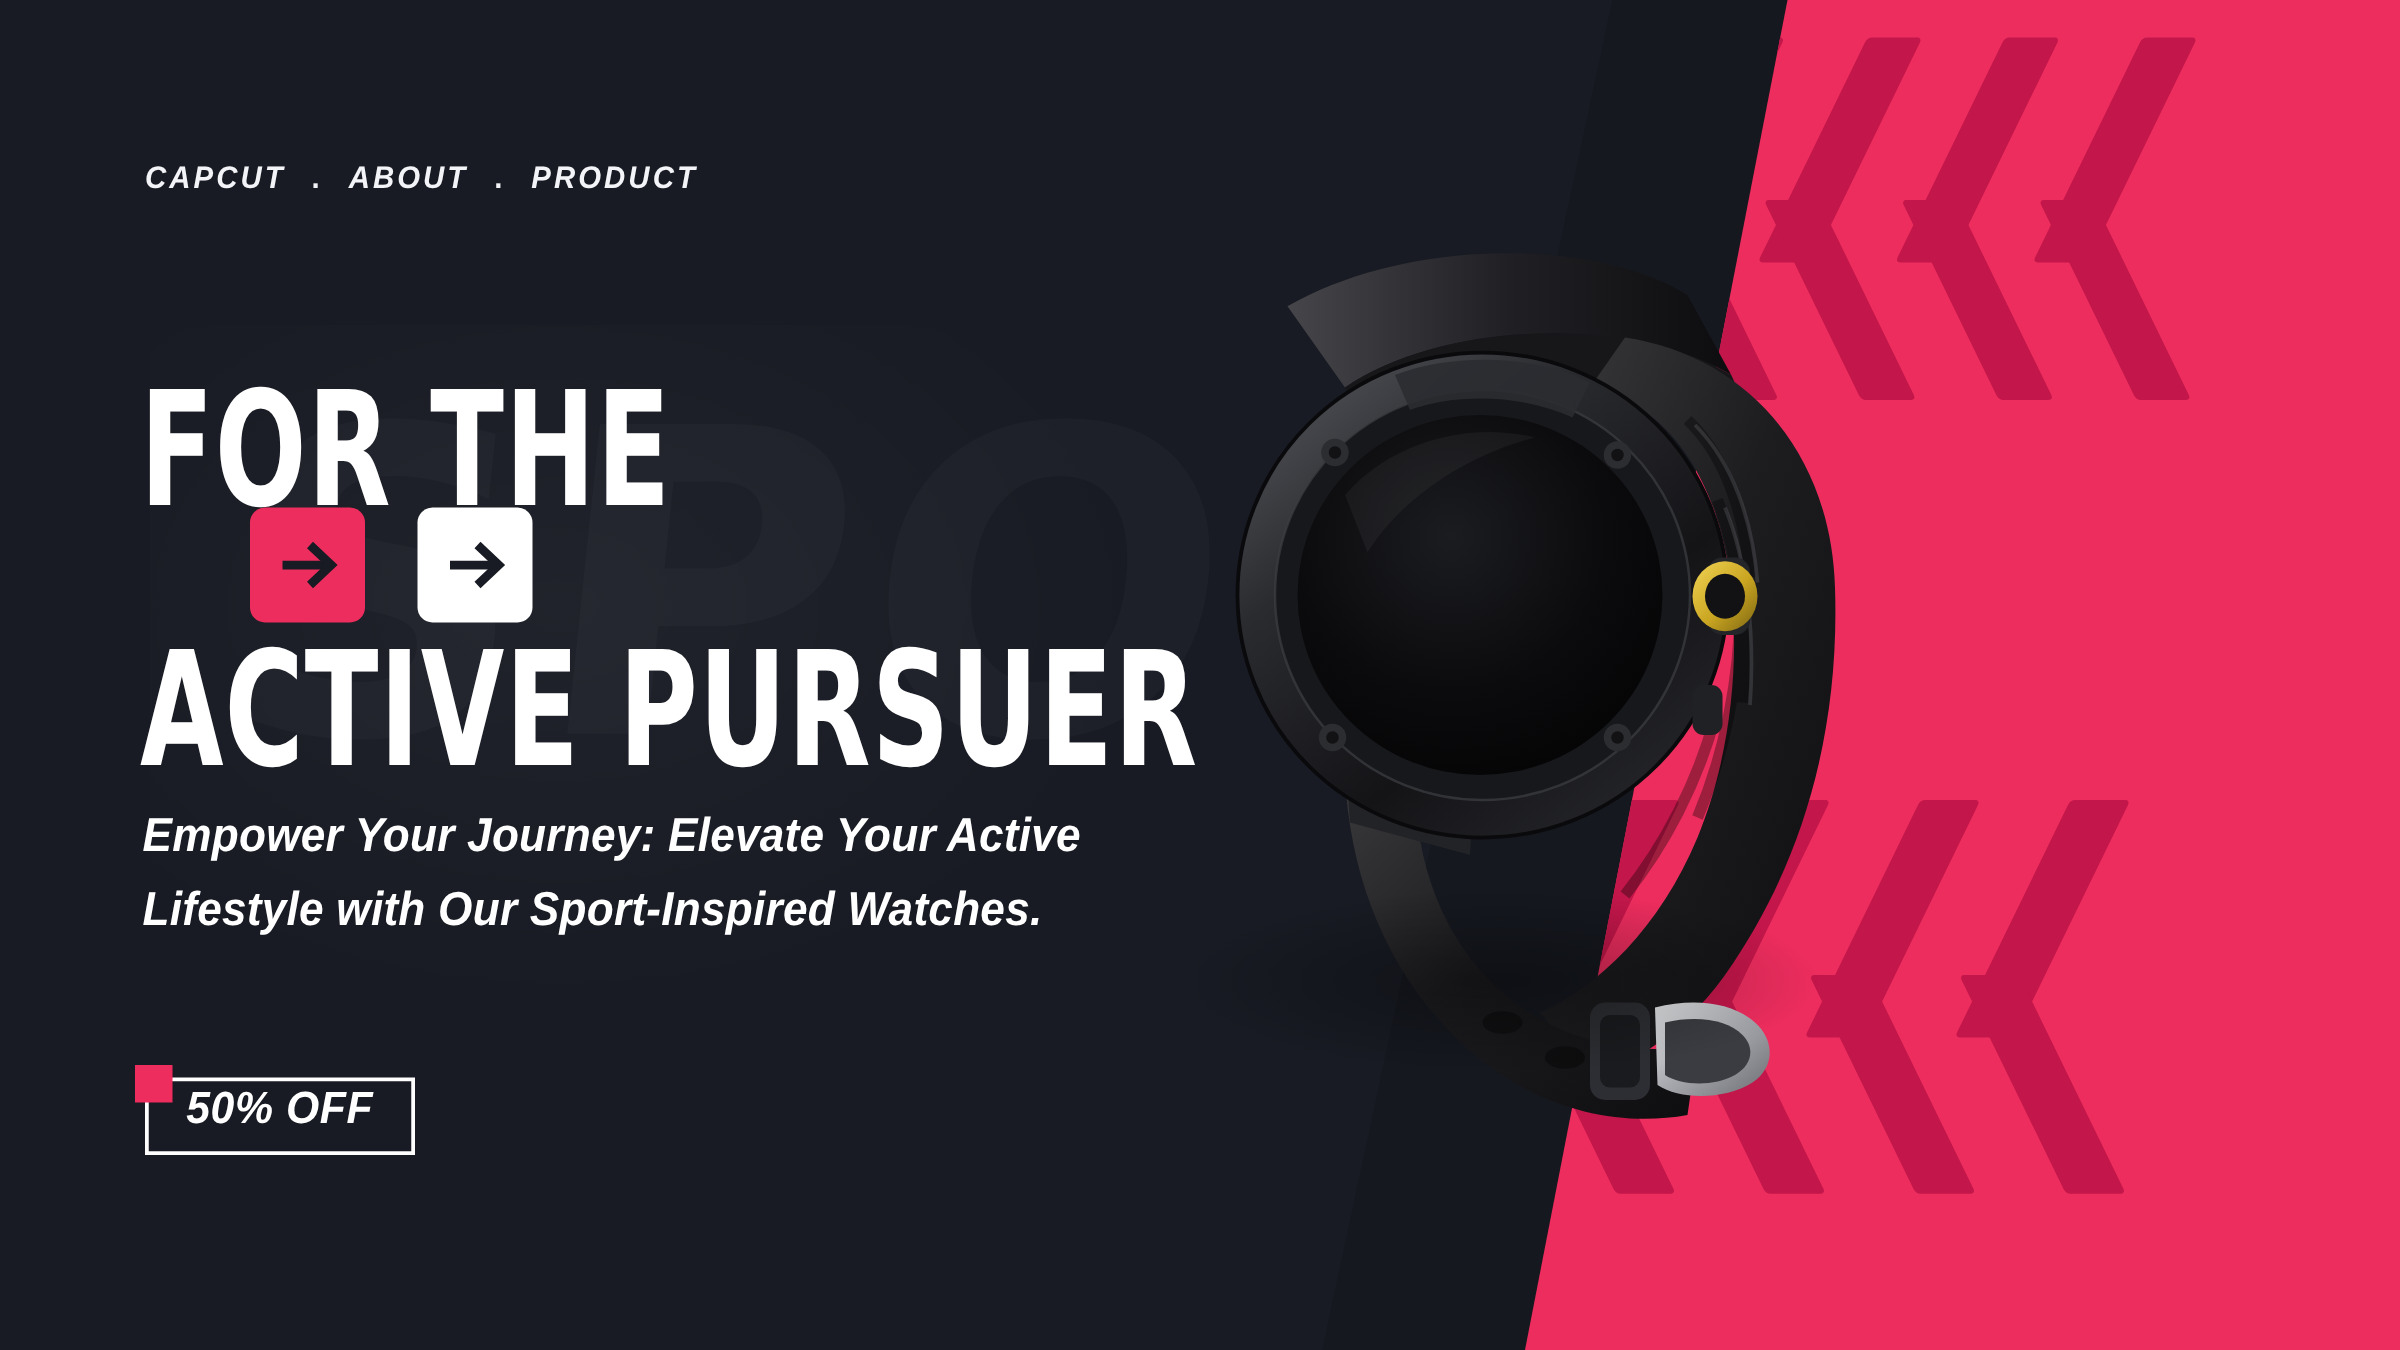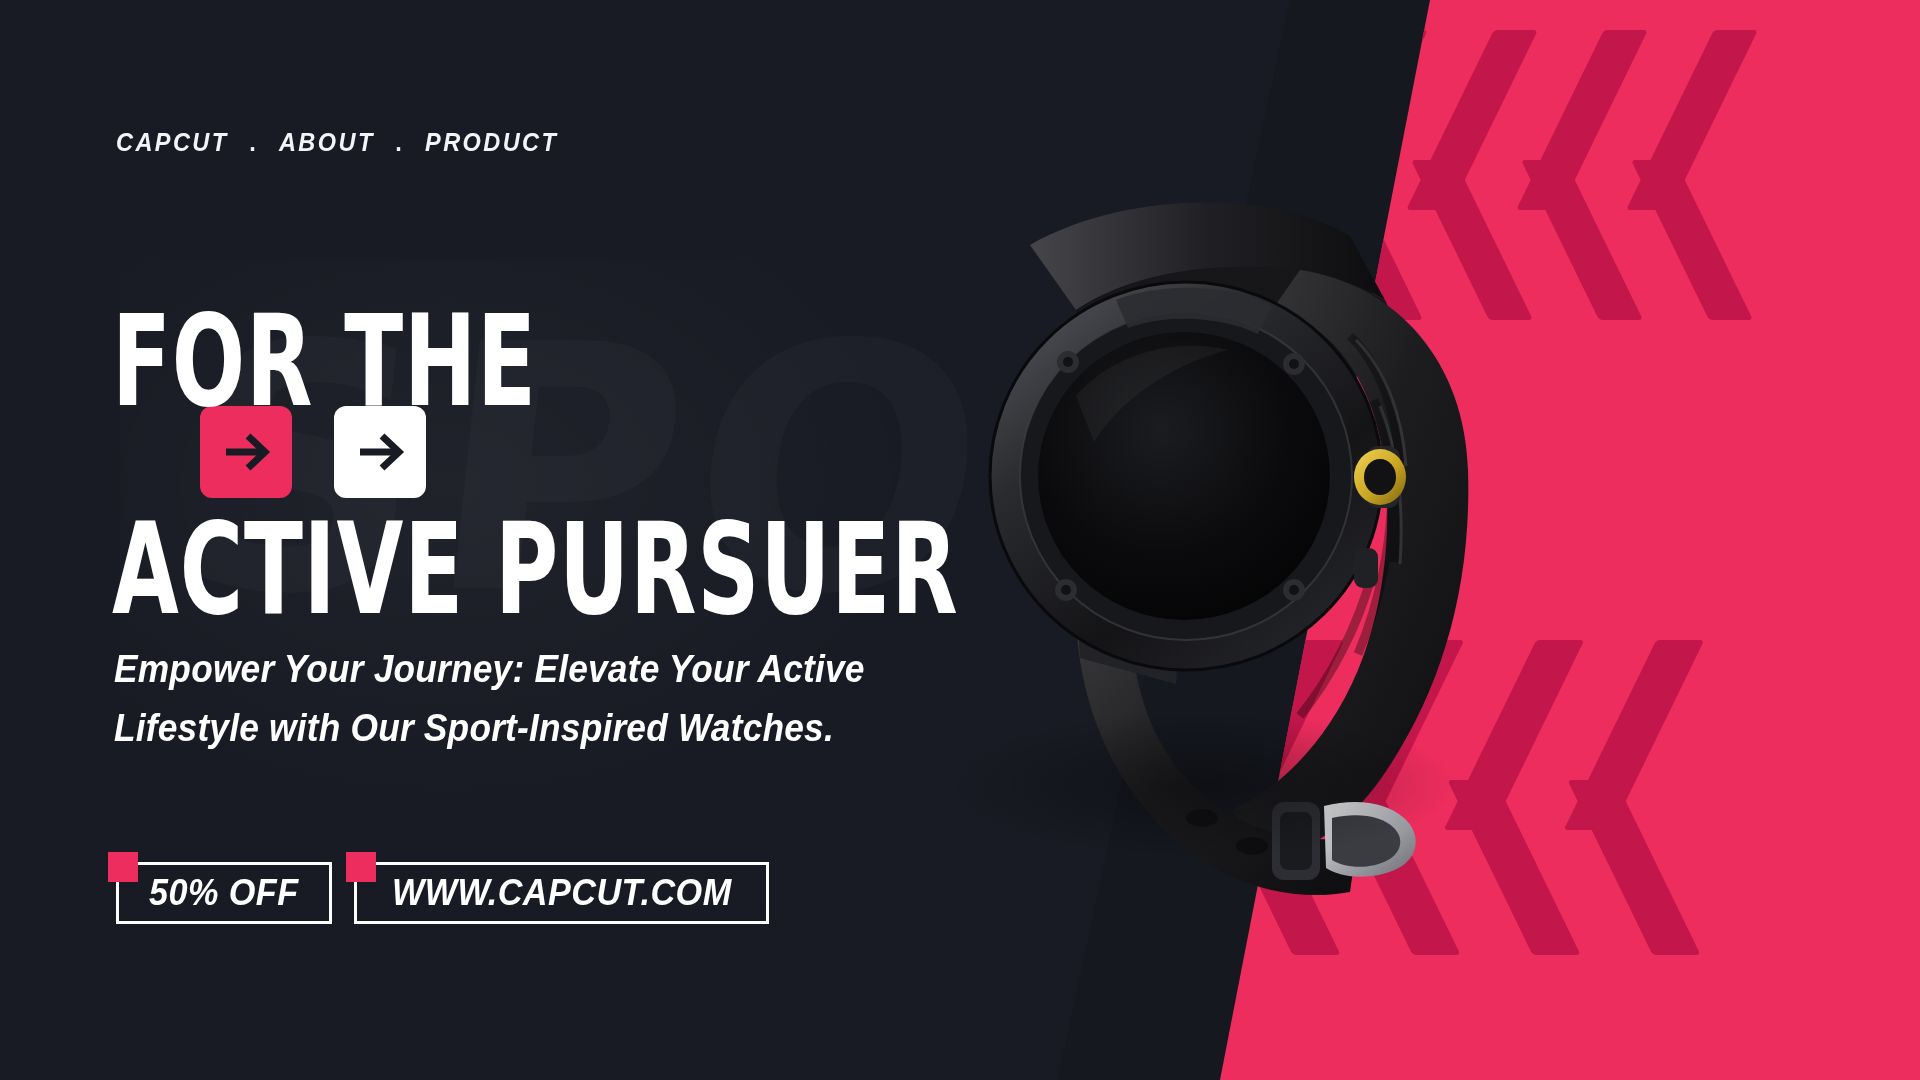--- a/index.html
+++ b/index.html
@@ -106,22 +106,22 @@
     transform-origin:left top;
     white-space:nowrap;
   }
 
   
   .cta-row { position:absolute; left:116px; top:862px; display:flex; gap:22px; }
   .cta {
     position:relative;
     border:3px solid #FFFFFF;
     height:62px;
-    display:flex; align-items:center; justify-content:center;
-    padding:16px 26px;
+    display:flex; justify-content:center;
+    padding:0 26px;
     cursor:pointer;
   }
   .cta .sq {
     position:absolute; left:-11px; top:-13px;
     width:30px; height:30px; background:#ED2D5E;
   }
   .cta-label {
     font-weight:bold; font-style:italic;
     font-size:36px; letter-spacing:.5px; color:#FFFFFF;
     transform:scaleX(.95); transform-origin:center;
@@ -225,24 +225,20 @@
     <div class="subtitle">
       <div>Empower Your Journey: Elevate Your Active</div>
       <div>Lifestyle with Our Sport-Inspired Watches.</div>
     </div>
 
     <div class="cta-row">
       <div class="cta">
         <span class="sq"></span>
         <span class="cta-label">50% OFF</span>
       </div>
-      <div class="cta">
-        <span class="sq"></span>
-        <span class="cta-label">WWW.CAPCUT.COM</span>
-      </div>
     </div>
 
   </div>
 
   <div class="watch-wrap">
     <div class="watch-shadow"></div>
     <svg width="700" height="760" viewBox="0 0 700 760">
       <defs>
         <linearGradient id="strapG" x1="0" y1="0" x2="1" y2="1">
           <stop offset="0%" stop-color="#3a3a3c"></stop>

